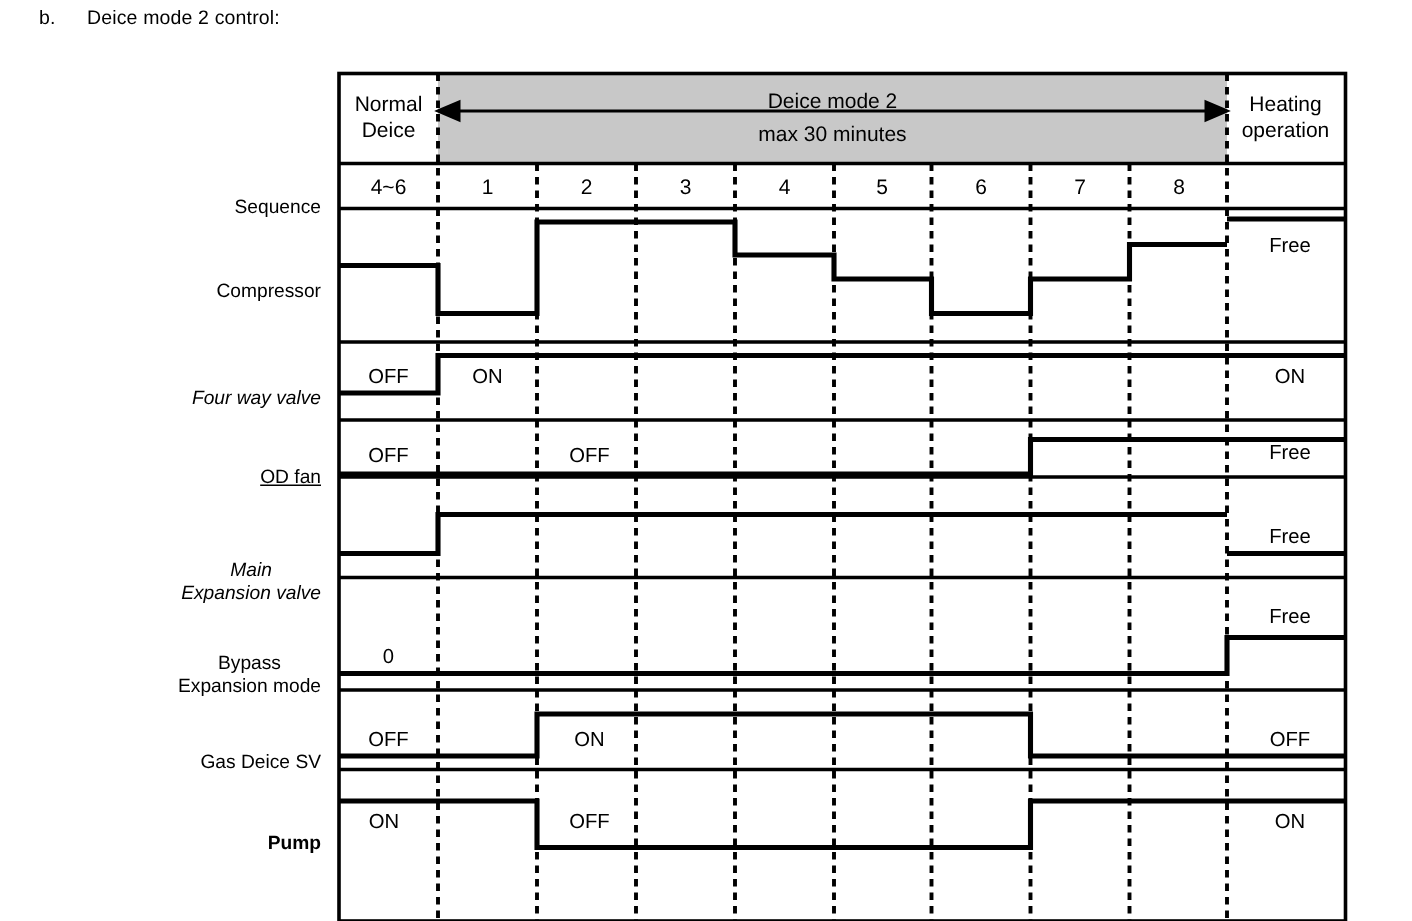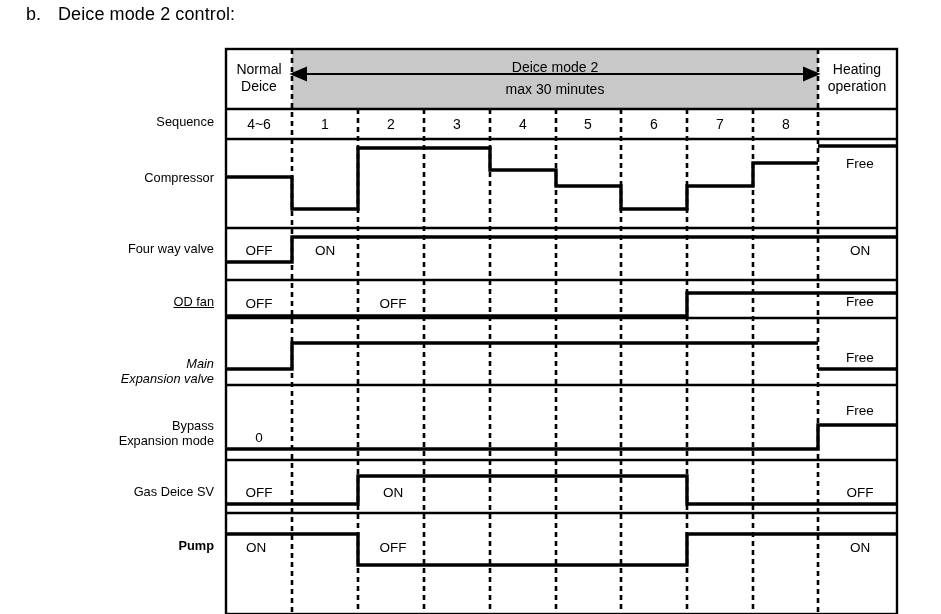--- a/index.html
+++ b/index.html
@@ -1,45 +1,45 @@
 <!DOCTYPE html>
 <html><head>
 <meta charset="utf-8">
 <style>
   html,body{margin:0;padding:0;background:#ffffff;}
   body{width:941px;height:614px;position:relative;overflow:hidden;
        font-family:"Liberation Sans","DejaVu Sans",sans-serif;color:#000;}
 
   
-  #caption{position:absolute;left:26px;top:4px;font-size:18px;letter-spacing:.1px;}
+  #caption{position:absolute;left:26px;top:4px;font-size:13px;letter-spacing:.1px;}
   #caption .marker{display:inline-block;width:32px;}
 
   
-  .rowlabel{position:absolute;right:0;text-align:right;font-size:12.8px;
-            line-height:15px;white-space:pre-line;}
+  .rowlabel{position:absolute;right:0;text-align:center;font-size:12.8px;
+            line-height:15px;white-space:pre-line;margin-top:16px;}
   #labelcol{position:absolute;left:0;top:0;width:214px;height:614px;}
 
   
   #diagram{position:absolute;left:0;top:0;}
 
   .hdrtext{font-family:"Liberation Sans","DejaVu Sans",sans-serif;font-size:14px;}
   .celltext{font-family:"Liberation Sans","DejaVu Sans",sans-serif;font-size:13.5px;}
   .seqtext{font-family:"Liberation Sans","DejaVu Sans",sans-serif;font-size:14px;}
 </style>
 </head>
 <body>
 
 <div id="caption">
   <span class="marker">b.</span><span>Deice mode 2 control:</span>
 </div>
 
 <div id="labelcol">
   <div class="rowlabel" style="top:114px;">Sequence</div>
   <div class="rowlabel" style="top:170px;">Compressor</div>
-  <div class="rowlabel" style="top:241px;">Four way valve</div>
+  <div class="rowlabel" style="top:241px;font-style:italic;">Four way valve</div>
   <div class="rowlabel" style="top:294px;text-decoration:underline;">OD fan</div>
   <div class="rowlabel" style="top:356px;font-style:italic;">Main
 Expansion valve</div>
   <div class="rowlabel" style="top:418px;">Bypass
 Expansion mode</div>
   <div class="rowlabel" style="top:484px;">Gas Deice SV</div>
   <div class="rowlabel" style="top:538px;font-weight:bold;">Pump</div>
 </div>
 
 <svg id="diagram" width="941" height="614" viewBox="0 0 941 614">

